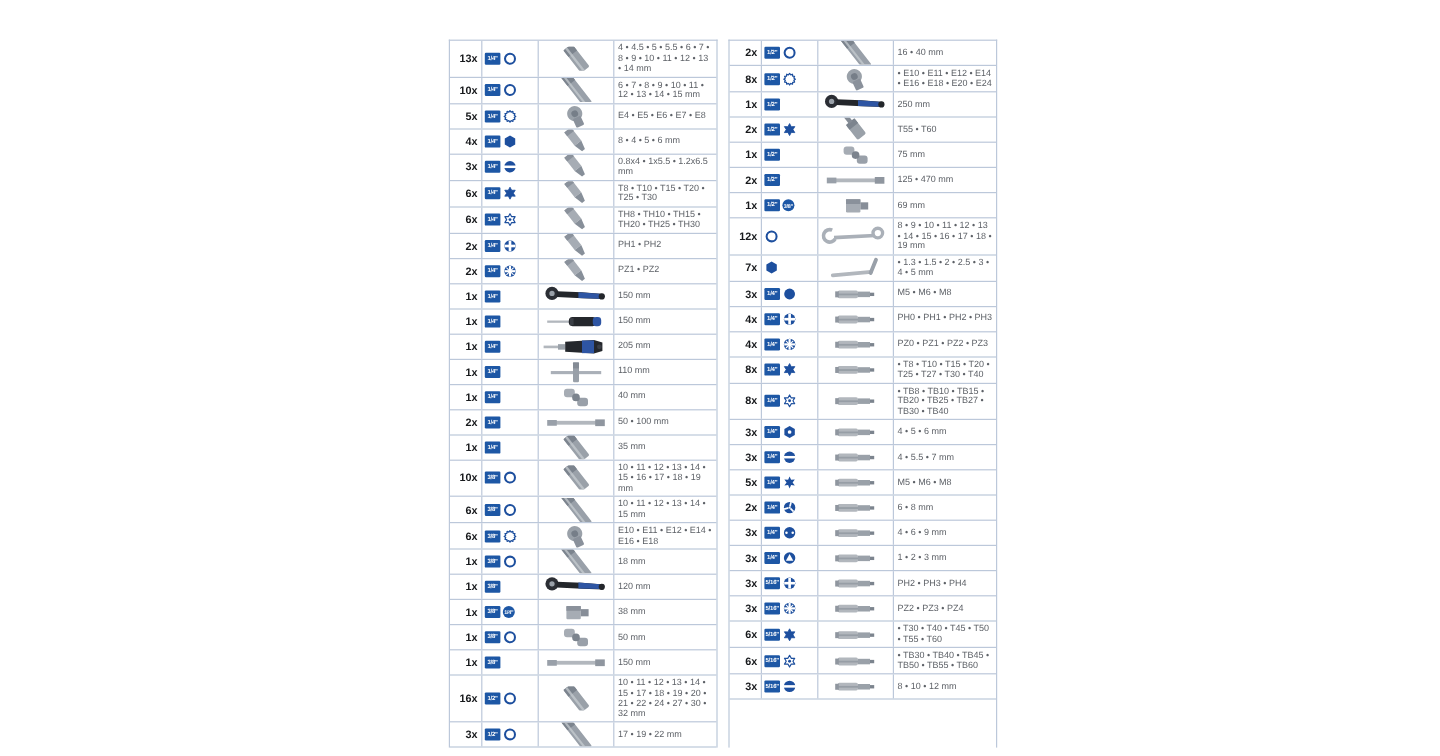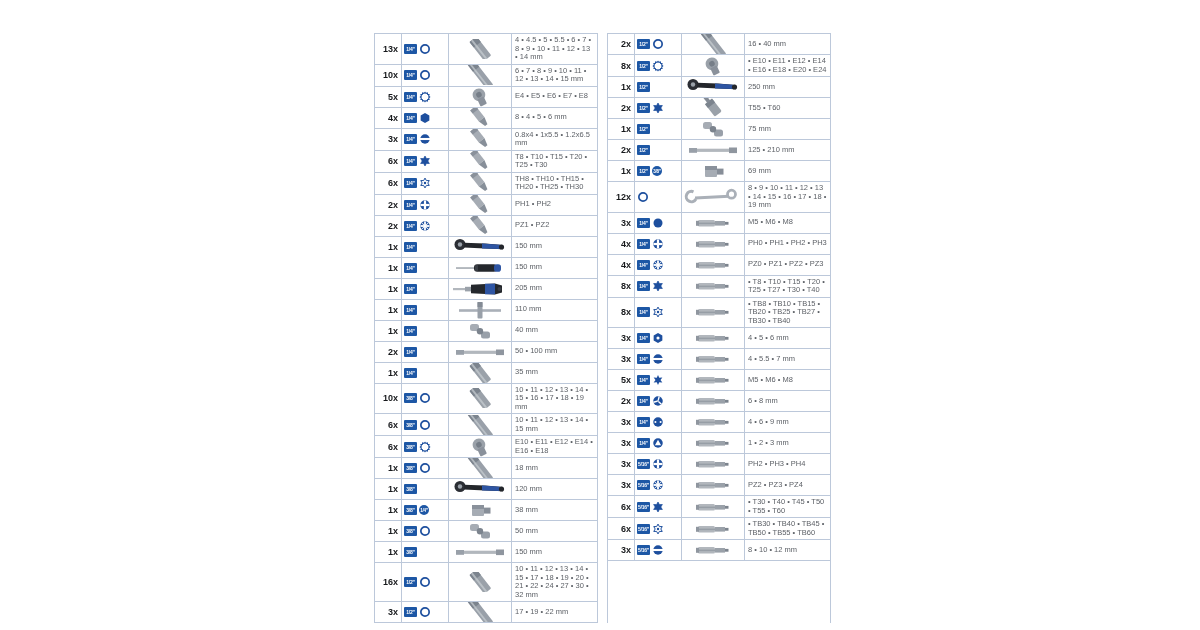--- a/index.html
+++ b/index.html
@@ -626,21 +626,21 @@
           <div class="cell c-ico">
             <span class="badge">1/2"</span>
           </div>
           <div class="cell c-img">
             <svg width="58" height="20" viewBox="0 0 58 20">
               <rect x="6" y="8.7" width="40" height="3.2" fill="#b2b7bd"></rect>
               <rect x="5" y="8" width="8" height="4.8" fill="#99a0a9"></rect>
               <rect x="45" y="7.5" width="8" height="5.6" fill="#8f969f"></rect>
             </svg>
           </div>
-          <div class="cell c-desc">125 • 210 mm</div>
+          <div class="cell c-desc">125 • 470 mm</div>
         </div>
         <div class="row">
           <div class="cell c-qty">1x</div>
           <div class="cell c-ico">
             <span class="badge">1/2"</span>
             <span class="badge2">3/8"</span>
           </div>
           <div class="cell c-img">
             <svg width="58" height="20" viewBox="0 0 58 20">
               <rect x="21" y="5" width="12" height="11" rx="1" fill="#a6acb4"></rect>
@@ -660,20 +660,37 @@
             </span>
           </div>
           <div class="cell c-img">
             <svg width="58" height="20" viewBox="0 0 58 20">
               <path d="M12 12 A5.2 5.2 0 1 1 9.5 4.8" stroke="#aab0b8" stroke-width="3" fill="none"></path>
               <rect x="11" y="8.6" width="34" height="3" fill="#aab0b8" transform="rotate(-3 28 10)"></rect>
               <circle cx="47.5" cy="7.2" r="4" fill="none" stroke="#aab0b8" stroke-width="2.8"></circle>
             </svg>
           </div>
           <div class="cell c-desc">8 • 9 • 10 • 11 • 12 • 13 • 14 • 15 • 16 • 17 • 18 • 19 mm</div>
+        </div>
+        <div class="row">
+          <div class="cell c-qty">7x</div>
+          <div class="cell c-ico">
+            <span class="shape">
+              <svg width="12" height="12" viewBox="0 0 24 24">
+                <polygon points="12.0,2.0 20.7,7.0 20.7,17.0 12.0,22.0 3.3,17.0 3.3,7.0" fill="#1d4f9e"></polygon>
+              </svg>
+            </span>
+          </div>
+          <div class="cell c-img">
+            <svg width="58" height="20" viewBox="0 0 58 20">
+              <path d="M10 16.5 L42 13.5" stroke="#b2b7bd" stroke-width="3.2" stroke-linecap="round"></path>
+              <path d="M41.5 14.5 L46 3.5" stroke="#99a0a9" stroke-width="3.2" stroke-linecap="round"></path>
+            </svg>
+          </div>
+          <div class="cell c-desc">• 1.3 • 1.5 • 2 • 2.5 • 3 • 4 • 5 mm</div>
         </div>
         <div class="row">
           <div class="cell c-qty">3x</div>
           <div class="cell c-ico">
             <span class="badge">1/4"</span>
             <span class="shape">
               <svg width="12" height="12" viewBox="0 0 24 24">
                 <circle cx="12" cy="12" r="9" fill="#1d4f9e"></circle>
               </svg>
             </span>

